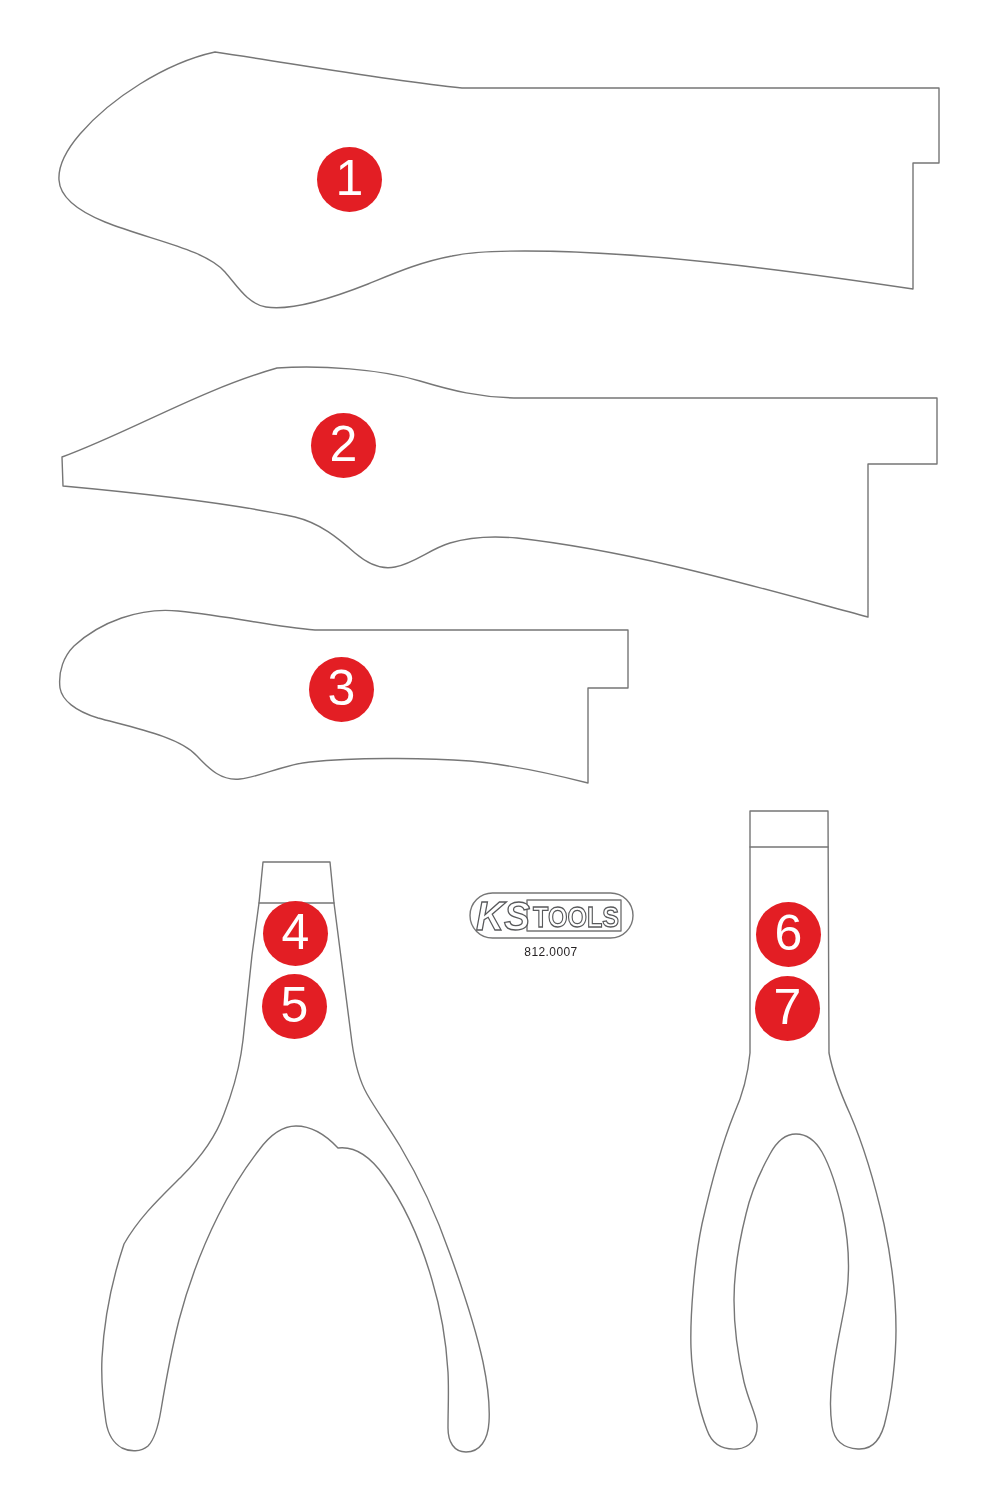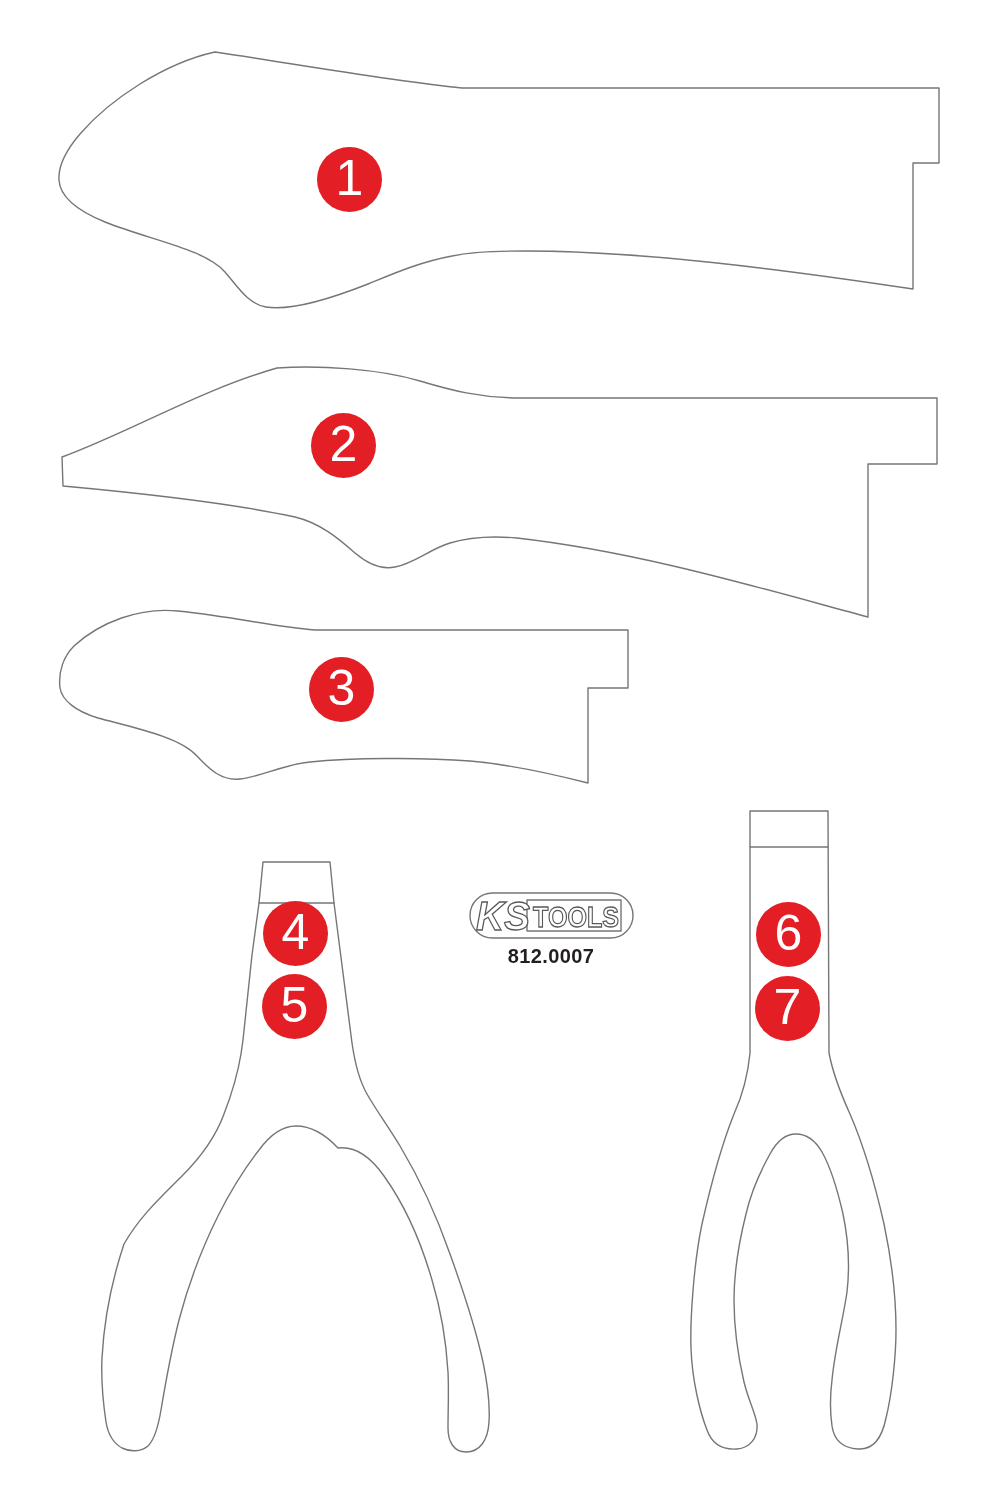--- a/index.html
+++ b/index.html
@@ -29,22 +29,22 @@
     font-weight:400;
     line-height:1;
     padding-bottom:4px;
     box-sizing:border-box;
     user-select:none;
   }
   .part-number{
     position:absolute;
     left:451px;top:945px;width:200px;
     text-align:center;
-    font-size:20px;
-    font-weight:700;
+    font-size:12px;
+    font-weight:400;
     letter-spacing:0.4px;
     color:#231f20;
   }
   .logo-text{
     fill:#ffffff;
     stroke:#58595b;
     stroke-width:1.3;
     font-family:"Liberation Sans", sans-serif;
   }
   .logo-ks{font-size:40px;font-style:italic;font-weight:700;}

